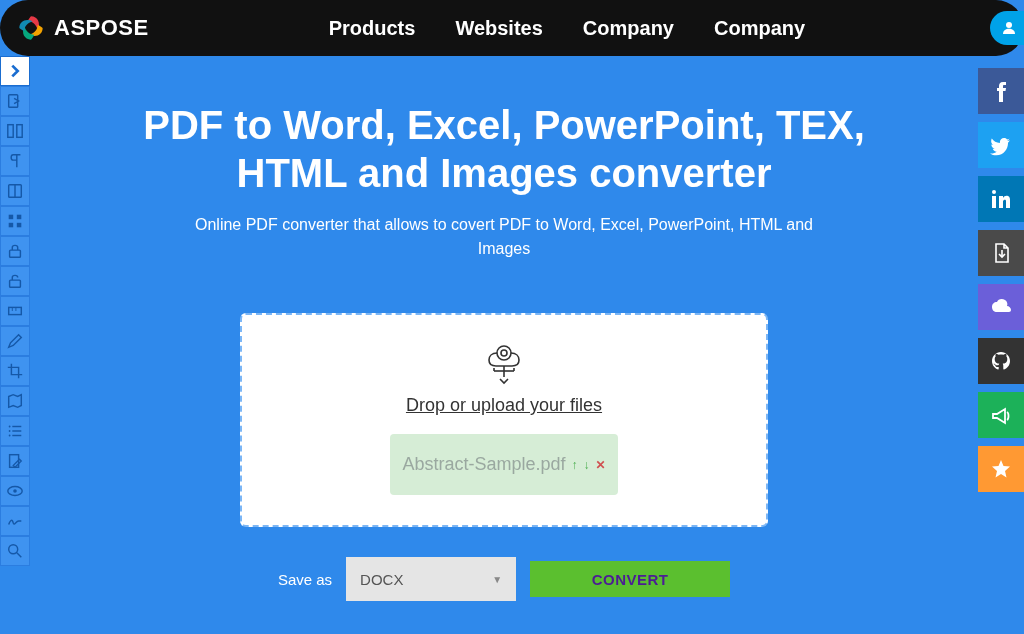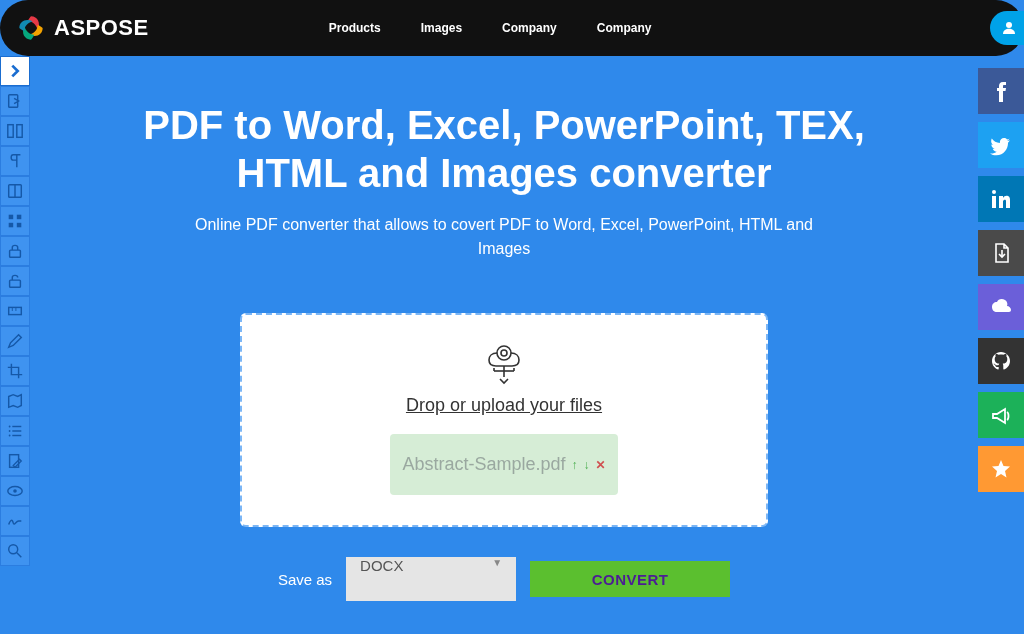--- a/index.html
+++ b/index.html
@@ -4,21 +4,21 @@
   <style>
     * { margin:0; padding:0; box-sizing:border-box; font-family: Arial, Helvetica, sans-serif; }
     body { width:1024px; height:634px; overflow:hidden; background:#2f89eb; position:relative; }
     
     .header { height:56px; background:#111; display:flex; align-items:center; padding:0 16px; color:#fff;border-radius:28px; }
     .logo { display:flex; align-items:center; gap:8px; }
     .logo-mark { width:30px; height:30px; position:relative; }
     .logo-mark svg { width:30px; height:30px; }
     .logo-text { font-size:22px; font-weight:700; letter-spacing:0.5px; }
     .nav { display:flex; gap:40px; margin-left:180px; }
-    .nav a { color:#fff; text-decoration:none; font-size:12px; font-weight:600; cursor:pointer; }
+    .nav a { color:#fff; text-decoration:none; font-size:20px; font-weight:600; cursor:pointer; }
     .user-btn { margin-left:auto; width:34px; height:34px; background:#00a2e8; border-radius:50% 0 0 50%; display:flex; align-items:center; justify-content:center; margin-right:-16px; padding-left:4px; }
     
     .left-toolbar { position:absolute; top:56px; left:0; width:30px; display:flex; flex-direction:column; }
     .left-toolbar .tool { width:30px; height:30px; background:#3f93f0; border:1px solid #2b7de0; display:flex; align-items:center; justify-content:center; color:#1558a8; cursor:pointer; }
     .left-toolbar .tool.first { background:#fff; border:1px solid #1a6dd0; }
     .left-toolbar .tool svg { width:18px; height:18px; }
     
     .right-toolbar { position:absolute; top:68px; right:0; width:46px; display:flex; flex-direction:column; gap:0; }
     .right-toolbar .soc { width:46px; height:46px; display:flex; align-items:center; justify-content:center; color:#fff; cursor:pointer; margin-bottom:8px; }
     .right-toolbar .soc svg { width:22px; height:22px; }
@@ -30,21 +30,21 @@
     .title { font-size:40px; font-weight:700; line-height:1.2; max-width:760px; margin:0 auto; }
     .subtitle { font-size:16px; max-width:640px; margin:16px auto 0; line-height:1.5;text-align:center; }
     .dropzone { width:528px; margin:52px auto 0; background:#fff; border:2px dashed #7bb6f6; border-radius:6px; padding:26px 20px 30px; }
     .upload-icon { display:flex; justify-content:center; }
     .upload-label { color:#333; font-size:18px; text-decoration:underline; margin-top:10px; font-weight:500; cursor:pointer; display:inline-block; }
     .file-chip { display:inline-flex; align-items:center; gap:6px; background:#d6edd6; color:#9aa8a0; padding:20px 12px; border-radius:4px; margin-top:18px; font-size:18px; }
     .chip-icon { font-size:12px; font-weight:bold; }
     .chip-icon.up { color:#4caf50; } .chip-icon.down { color:#4caf50; } .chip-icon.x { color:#d05050; cursor:pointer; }
     .controls { display:flex; align-items:center; justify-content:center; gap:14px; margin-top:30px; }
     .saveas { color:#fff; font-size:15px; }
-    .format-select { width:170px; height:44px; background:#e5e5e5; border:none; padding:0 14px; font-size:15px; color:#555; text-align:left; display:flex; justify-content:space-between; cursor:pointer; }
+    .format-select { width:170px; height:44px; background:#e5e5e5; border:none; padding:0 14px; font-size:15px; color:#555; text-align:left; display:flex; align-items:center; justify-content:space-between; cursor:pointer; }
     .format-select .chev { color:#888; font-size:10px; }
     .convert-btn { width:200px; height:36px; background:#5bbf2f; color:#4c1d95; border:none; font-size:15px; font-weight:600; letter-spacing:0.5px; cursor:pointer; }
   </style>
 </head>
 <body>
 
 <div class="header">
   <div class="logo">
     <span class="logo-mark">
       <svg viewBox="0 0 36 36">
@@ -53,21 +53,21 @@
         <path d="M0,-14 C8,-14 12,-6 8,2 C6,-4 2,-8 -4,-8 C-2,-12 0,-14 0,-14 Z" fill="#f4a300" transform="rotate(90)"></path>
         <path d="M0,-14 C8,-14 12,-6 8,2 C6,-4 2,-8 -4,-8 C-2,-12 0,-14 0,-14 Z" fill="#06a77d" transform="rotate(180)"></path>
         <path d="M0,-14 C8,-14 12,-6 8,2 C6,-4 2,-8 -4,-8 C-2,-12 0,-14 0,-14 Z" fill="#118ab2" transform="rotate(270)"></path>
       </g>
         </svg>
     </span>
     <span class="logo-text">ASPOSE</span>
   </div>
   <nav class="nav">
     <a>Products</a>
-    <a>Images</a>
+    <a>Websites</a>
     <a>Company</a>
     <a>Company</a>
   </nav>
   <div class="user-btn">
     <svg width="18" height="18" viewBox="0 0 24 24" fill="#fff">
         <circle cx="12" cy="8" r="4"></circle>
         <path d="M4,20 C4,15 8,13 12,13 C16,13 20,15 20,20 Z"></path>
       </svg>
   </div>
 </div>

